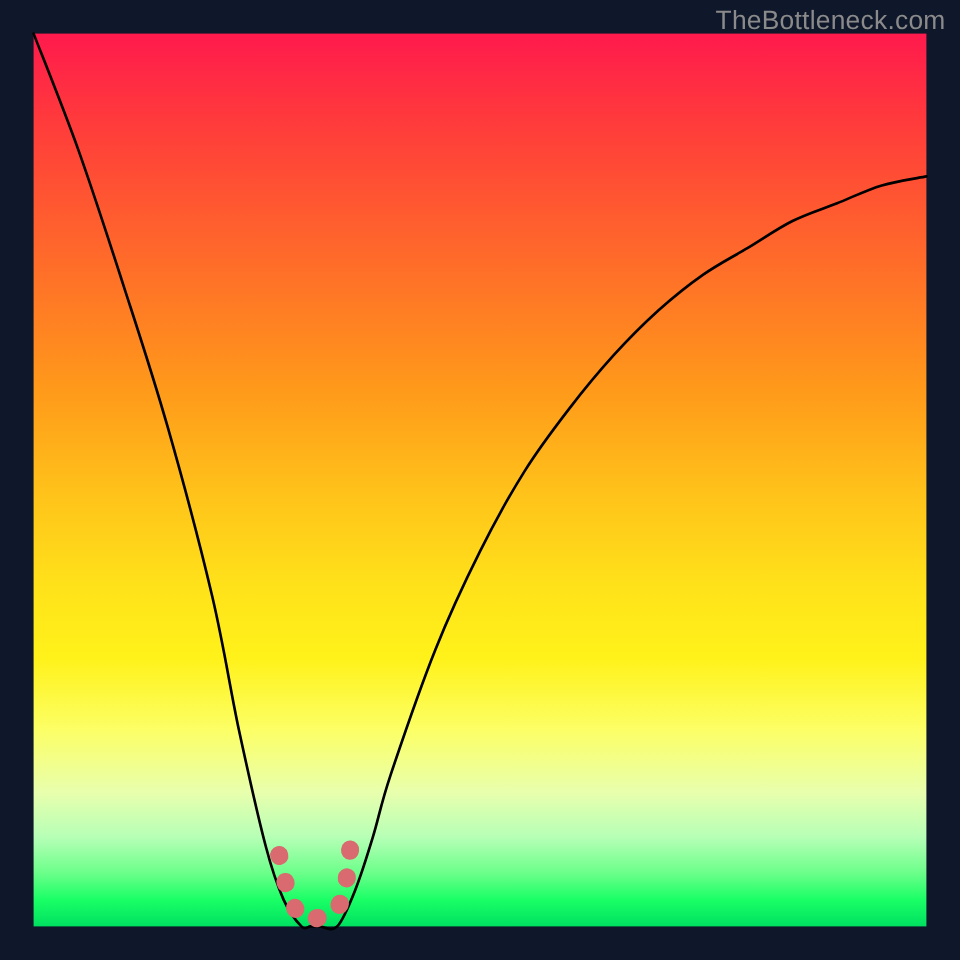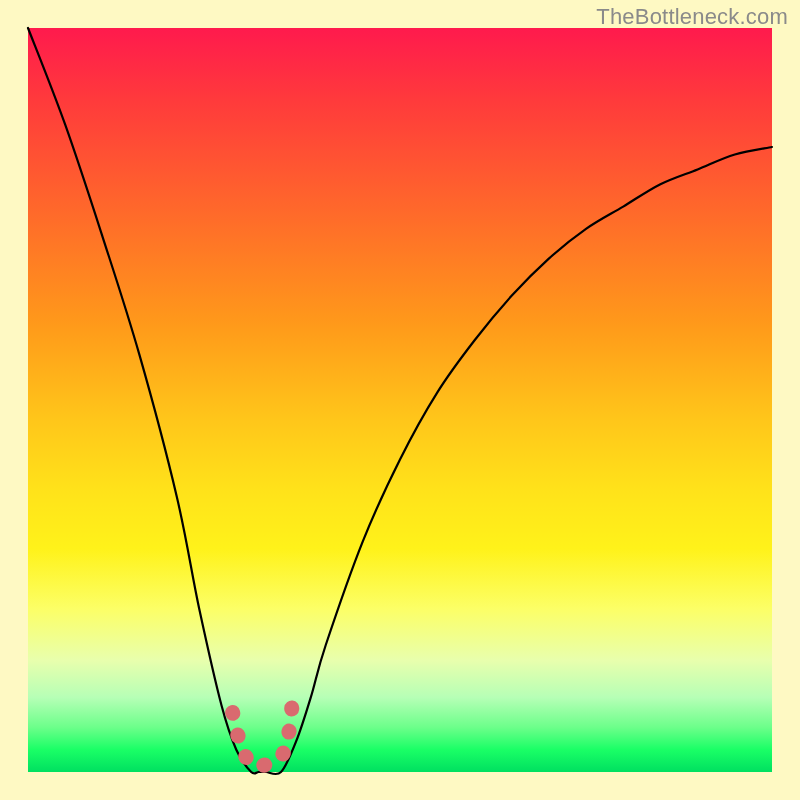--- a/index.html
+++ b/index.html
@@ -9,21 +9,21 @@
     height: 800px;
     background: #000;
     overflow: hidden;
   }
   .frame {
     position: absolute;
     left: 0;
     top: 0;
     width: 800px;
     height: 800px;
-    background: #fef9c3;
+    background: #0f172a;
   }
   .plot {
     position: absolute;
     left: 28px;
     top: 28px;
     width: 744px;
     height: 744px;
     background: linear-gradient(to bottom,
       #ff1a4d 0%,
       #ff3b3b 10%,

